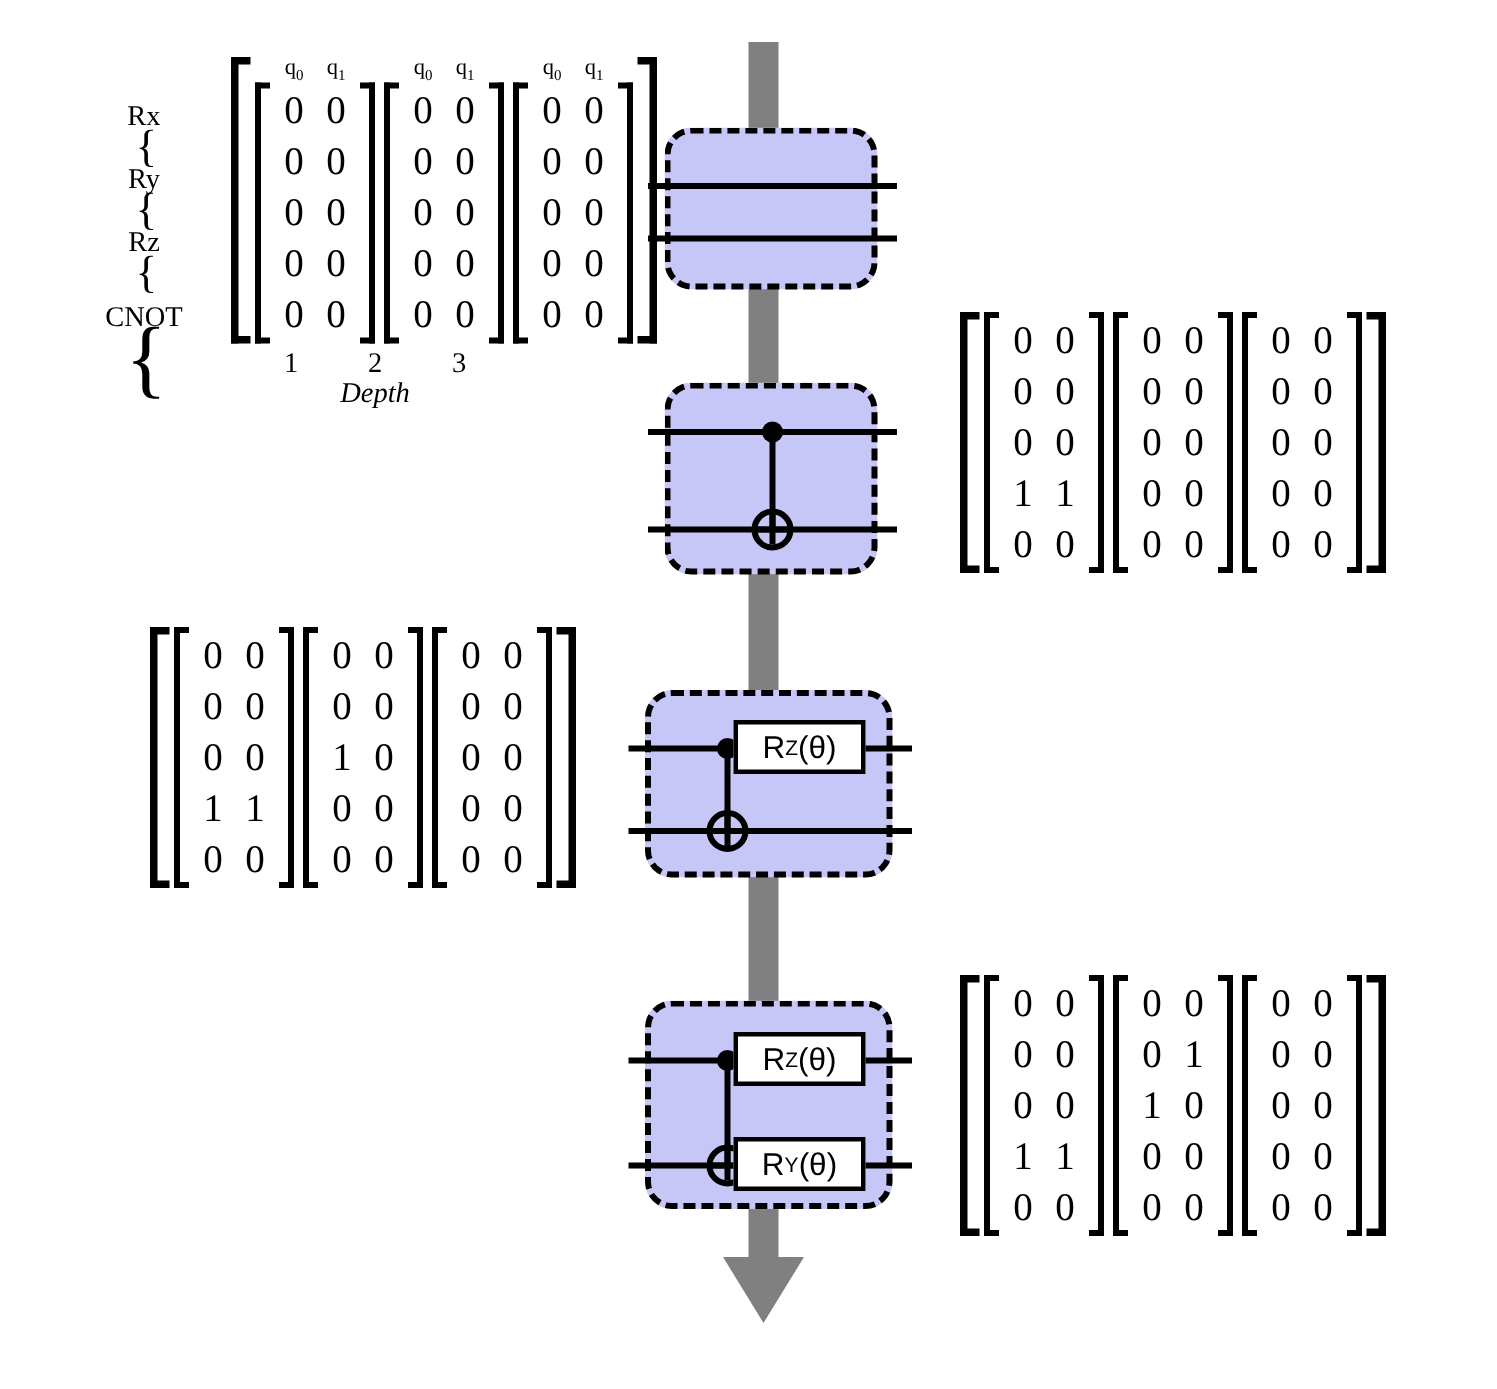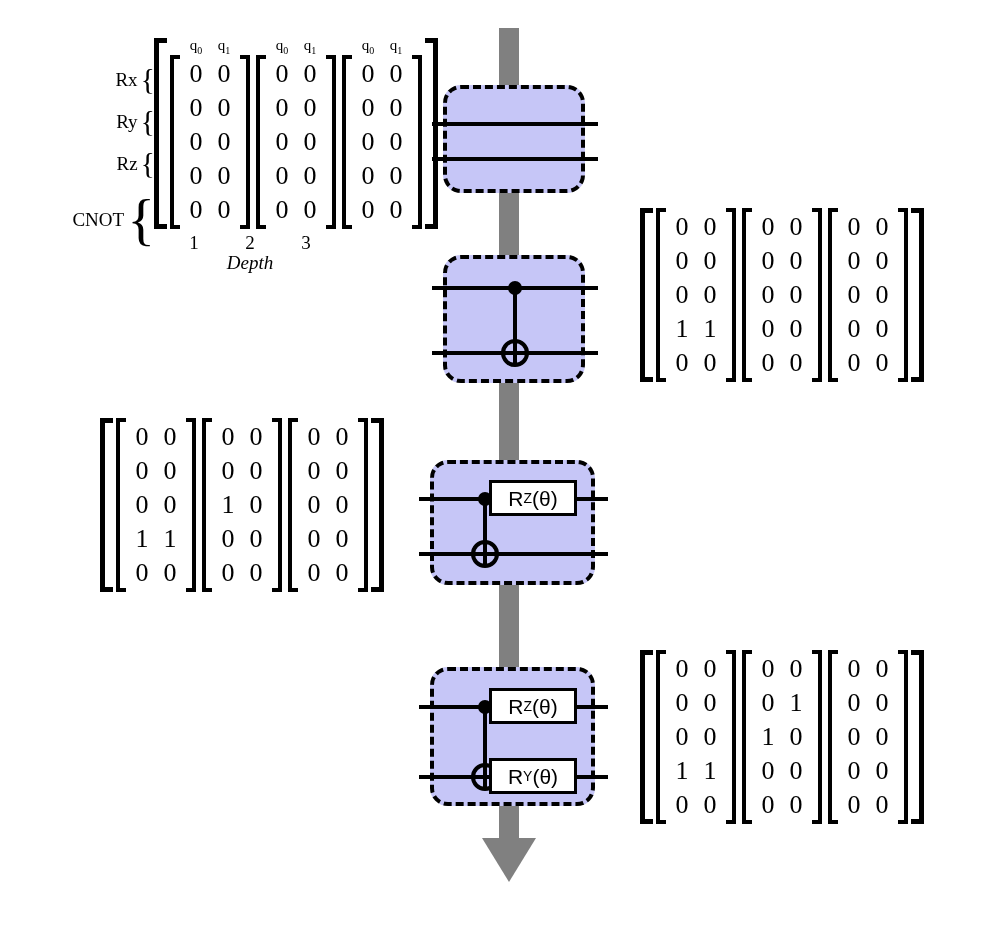--- a/index.html
+++ b/index.html
@@ -124,20 +124,21 @@
   
   .row-labels {
     position: absolute;
     left: 40px;
     top: 52px;
     width: 115px;
   }
   .rl {
     position: absolute;
     display: flex;
+    flex-direction: column;
     align-items: center;
     justify-content: flex-end;
     width: 115px;
   }
   .rl-text {
     font-size: 19px;
     line-height: 1;
     padding-right: 3px;
     white-space: nowrap;
   }

